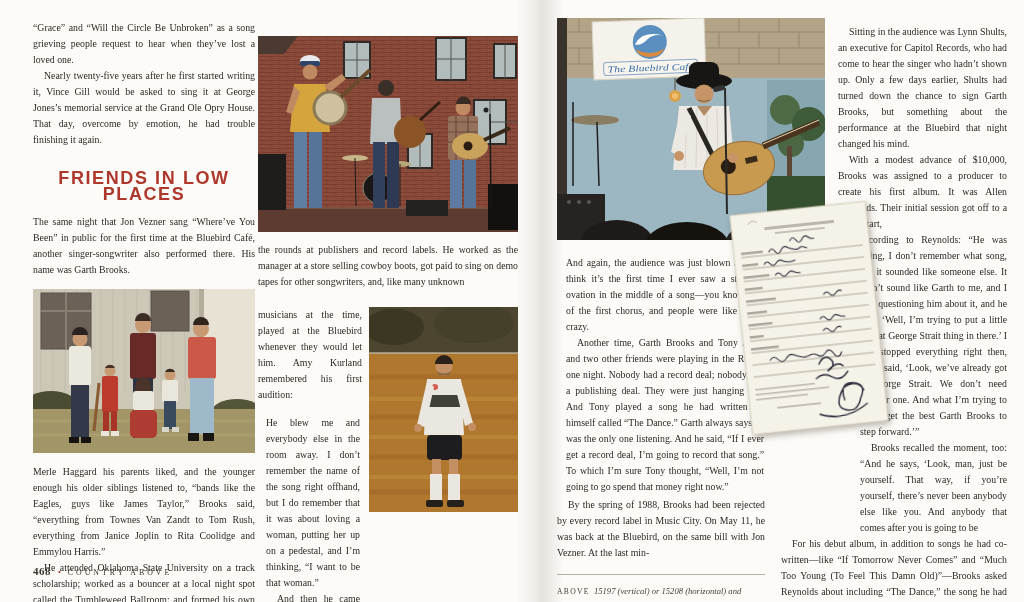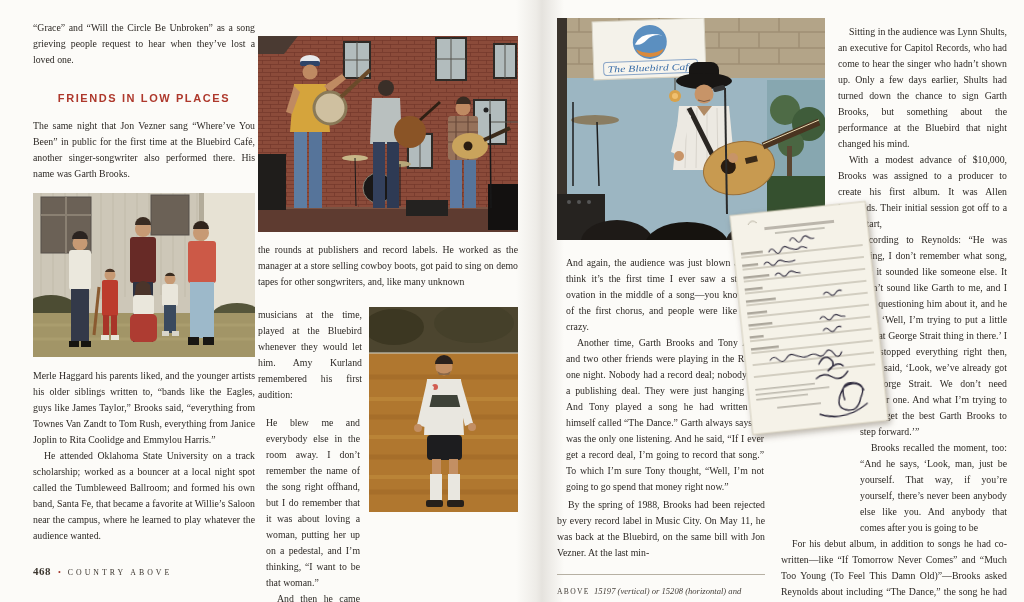--- a/index.html
+++ b/index.html
@@ -11,21 +11,21 @@
   .gutter{position:absolute;left:516px;top:0;width:48px;height:602px;pointer-events:none;
           background:linear-gradient(to right,rgba(110,100,85,0),rgba(110,100,85,.10) 42%,rgba(110,100,85,.16) 54%,rgba(110,100,85,0));}
   .col{position:absolute;}
   .c1{left:33px;top:20px;width:222px;}
   .c2{left:258px;top:36px;width:260px;}
   .rc1{left:14px;top:18px;width:208px;}
   .rc2{left:238px;top:24px;width:226px;}
   p{margin:0;text-align:justify;font-size:9.8px;line-height:16px;}
   .ind{text-indent:11px;}
   .heading{font-family:"Liberation Sans",sans-serif;font-weight:bold;color:#ae382c;text-align:center;
-           font-size:11px;letter-spacing:1.6px;margin:22px 0 12px 0;text-indent:0;}
+           font-size:18px;letter-spacing:1.6px;margin:22px 0 12px 0;text-indent:0;}
   .photo{display:block;}
   .ph-family{margin:11px 0 11px 0;}
   .wrap-row{display:flex;gap:7px;margin-top:17px;}
   .wrap-text{width:104px;}
   .bq{margin-top:12px;padding-left:8px;padding-right:2px;}
   .bq p + p{text-indent:11px;}
   .divider{border-top:1px solid #b6b0a3;margin-top:13px;height:0;}
   .cap{font-style:italic;font-size:8.6px;line-height:16px;color:#46413b;text-align:left;margin-top:8px;}
   .cap .lab{font-style:normal;font-size:7.6px;letter-spacing:1.3px;color:#46413b;}
   .footer{position:absolute;font-size:7.8px;letter-spacing:3px;color:#3b352e;white-space:nowrap;}
@@ -43,20 +43,21 @@
 </style>
 </head>
 <body>
 
 <div class="spread">
 
   <div class="page page-left">
 
     <div class="col c1">
       <p>“Grace” and “Will the Circle Be Unbroken” as a song grieving people request to hear when they’ve lost a loved one.</p>
+      <p class="ind">Nearly twenty-five years after he first started writing it, Vince Gill would be asked to sing it at George Jones’s memorial service at the Grand Ole Opry House. That day, overcome by emotion, he had trouble finishing it again.</p>
       <p class="heading">FRIENDS IN LOW PLACES</p>
       <p>The same night that Jon Vezner sang “Where’ve You Been” in public for the first time at the Bluebird Café, another singer-songwriter also performed there. His name was Garth Brooks.</p>
 
       <svg class="photo ph-family" width="222" height="164" viewBox="0 0 222 164">
         <rect width="222" height="164" fill="#cdc7b8"></rect>
         <g stroke="#bdb6a5" stroke-width="1" opacity=".7">
           <path d="M8 0v110M20 0v110M32 0v110M44 0v108M56 0v106M68 0v106M80 0v104M92 0v104M104 0v102M116 0v102M128 0v102M140 0v102M152 0v104M164 0v106"></path>
         </g>
         <rect x="170" y="0" width="52" height="118" fill="#e7e2d4"></rect>
         <rect x="166" y="0" width="5" height="118" fill="#b3ac9a"></rect>
@@ -102,21 +103,21 @@
         <rect x="131" y="112" width="12" height="28" fill="#3a4a5e"></rect>
         <rect x="129" y="138" width="7" height="5" fill="#d8d5ca"></rect>
           <rect x="139" y="138" width="7" height="5" fill="#d8d5ca"></rect>
 
         <circle cx="110" cy="96" r="6.5" fill="#c79a74"></circle>
         <path d="M103 92q7 -8 14 0l2 16h-18z" fill="#4a342a"></path>
         <rect x="100" y="102" width="21" height="20" rx="3" fill="#eae7dc"></rect>
         <rect x="97" y="121" width="27" height="28" rx="5" fill="#ae3c32"></rect>
       </svg>
 
-      <p>Merle Haggard his parents liked, and the younger artists his older siblings written to, “bands like the Eagles, guys like James Taylor,” Brooks said, “everything from Townes Van Zandt to Tom Rush, everything from Janice Joplin to Rita Coolidge and Emmylou Harris.”</p>
+      <p>Merle Haggard his parents liked, and the younger enough his older siblings listened to, “bands like the Eagles, guys like James Taylor,” Brooks said, “everything from Townes Van Zandt to Tom Rush, everything from Janice Joplin to Rita Coolidge and Emmylou Harris.”</p>
       <p class="ind">He attended Oklahoma State University on a track scholarship; worked as a bouncer at a local night spot called the Tumbleweed Ballroom; and formed his own band, Santa Fe, that became a favorite at Willie’s Saloon near the campus, where he learned to play whatever the audience wanted.</p>
 
     </div>
 
     <div class="col c2">
 
       <svg class="photo" width="260" height="196" viewBox="0 0 260 196">
         <defs>
           <pattern id="bp" width="16" height="8" patternUnits="userSpaceOnUse">
             <rect width="16" height="8" fill="#8b4b3a"></rect>

